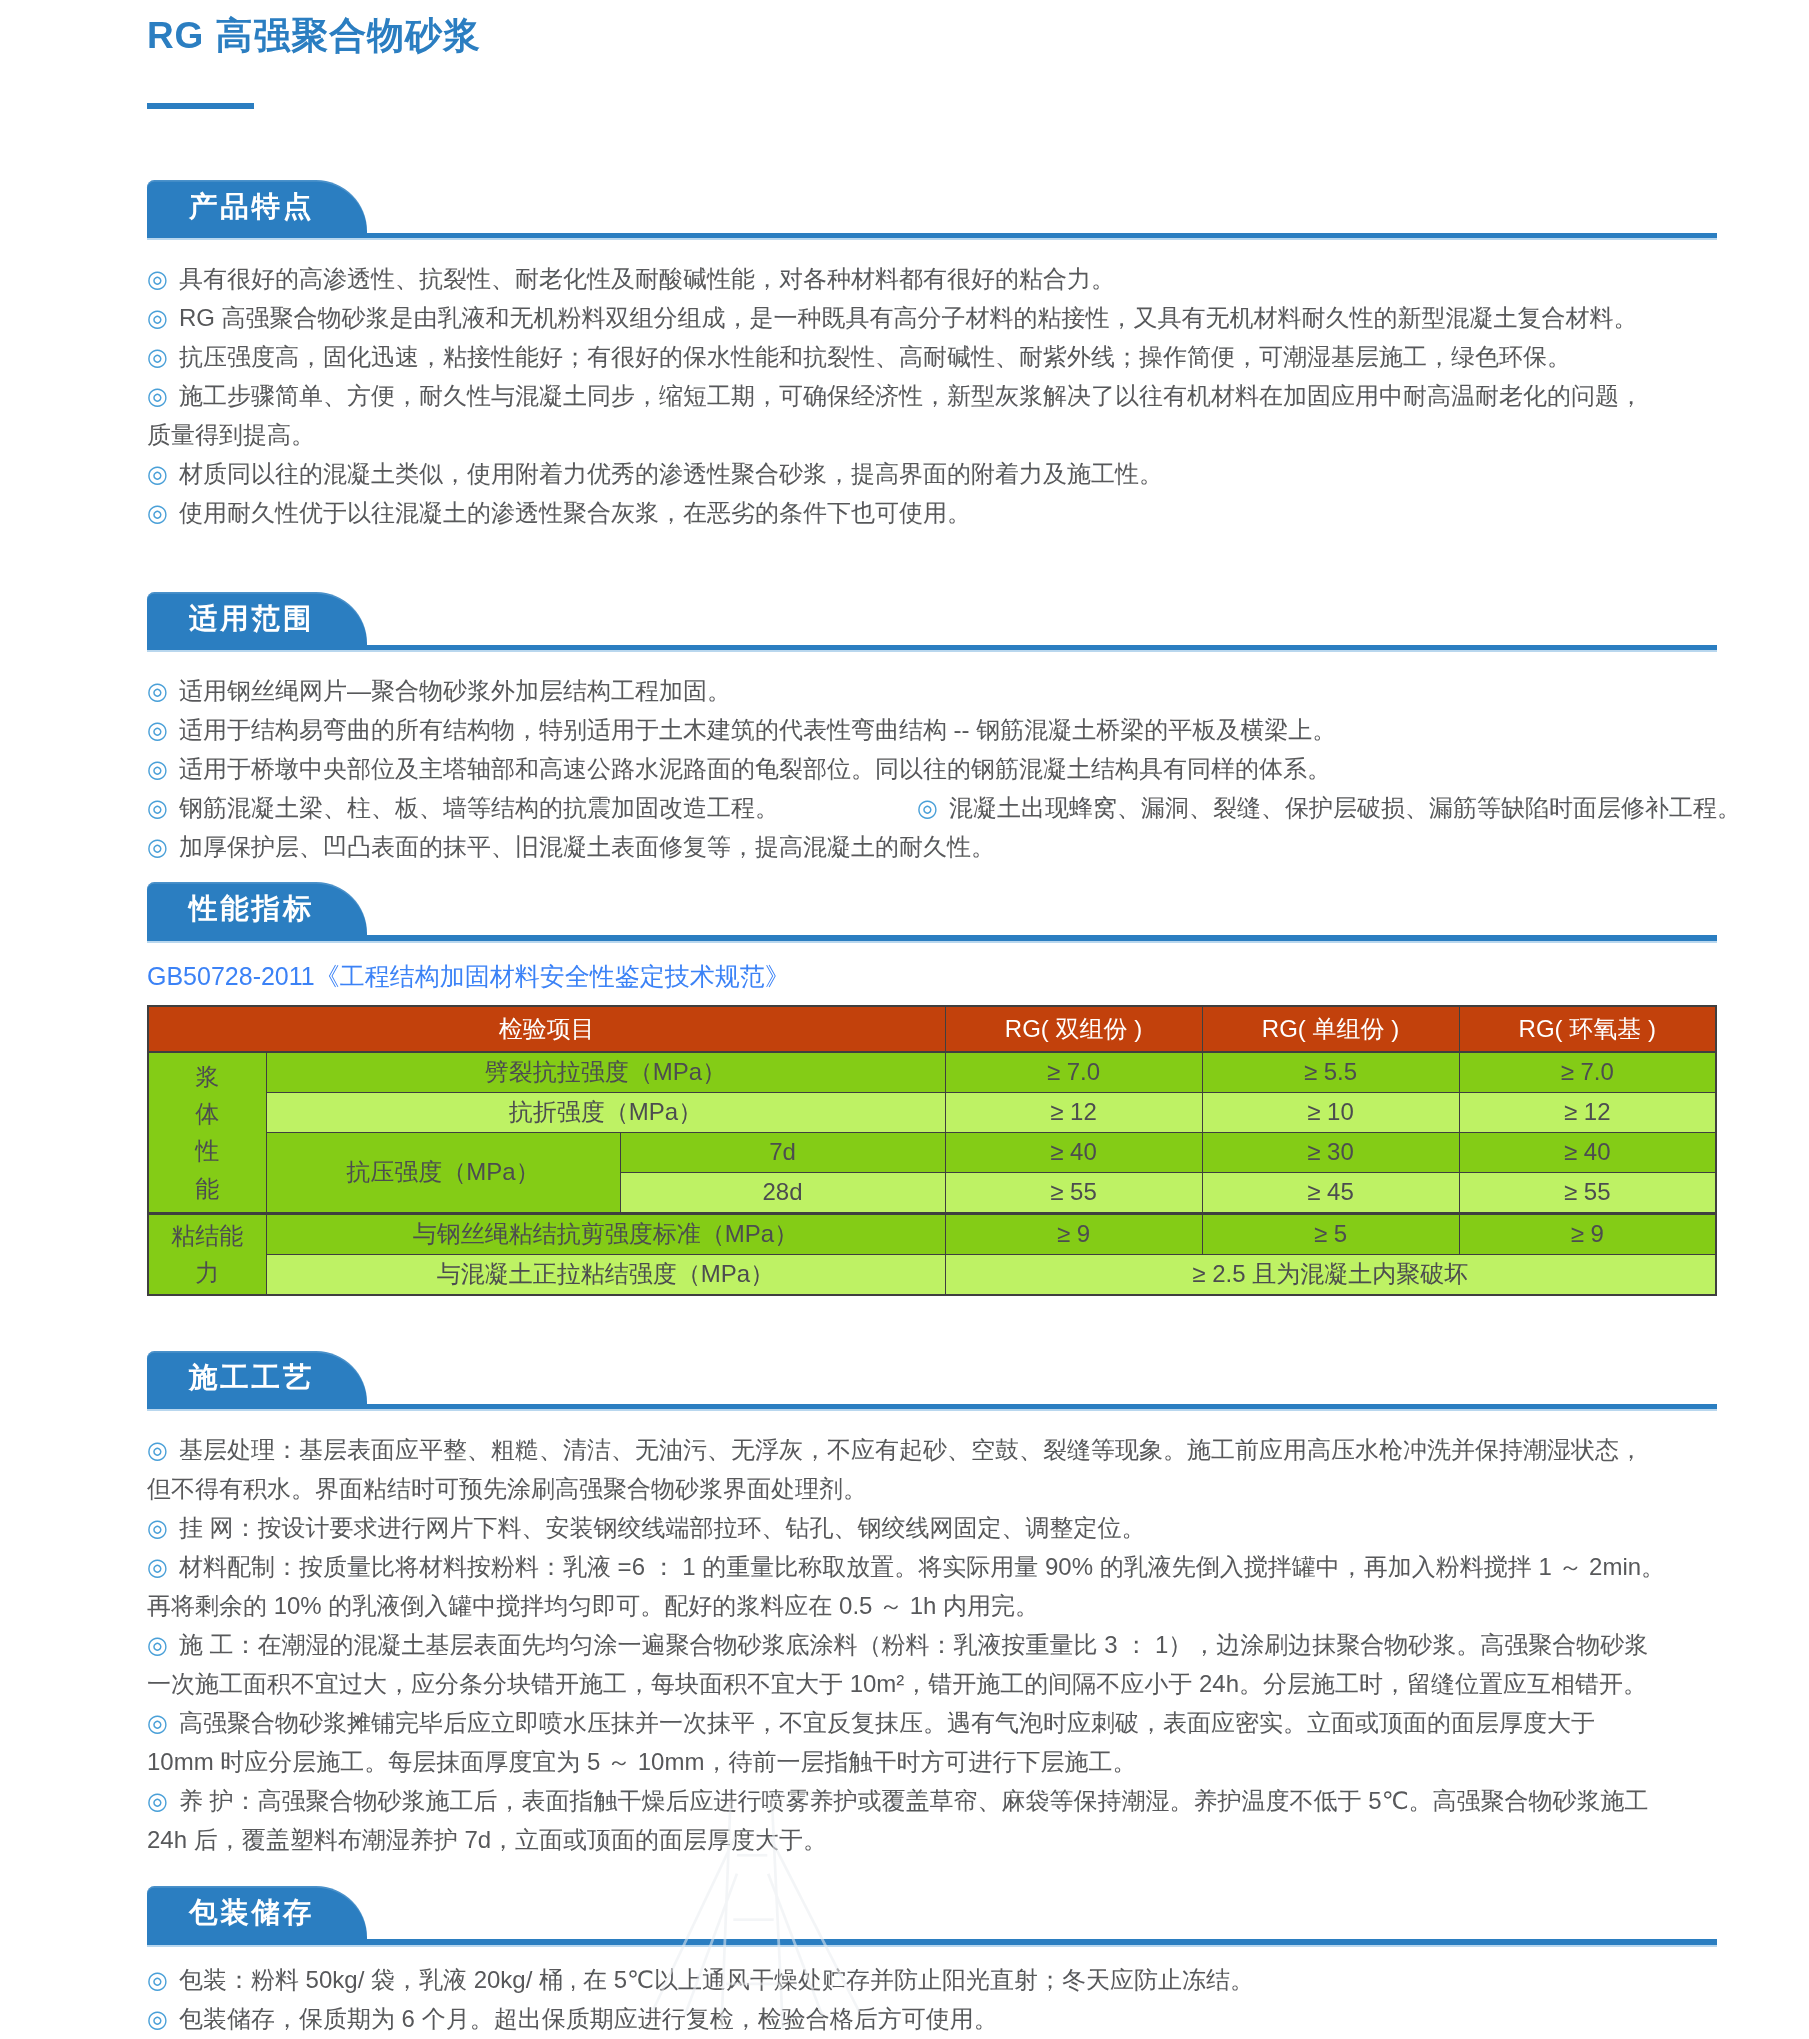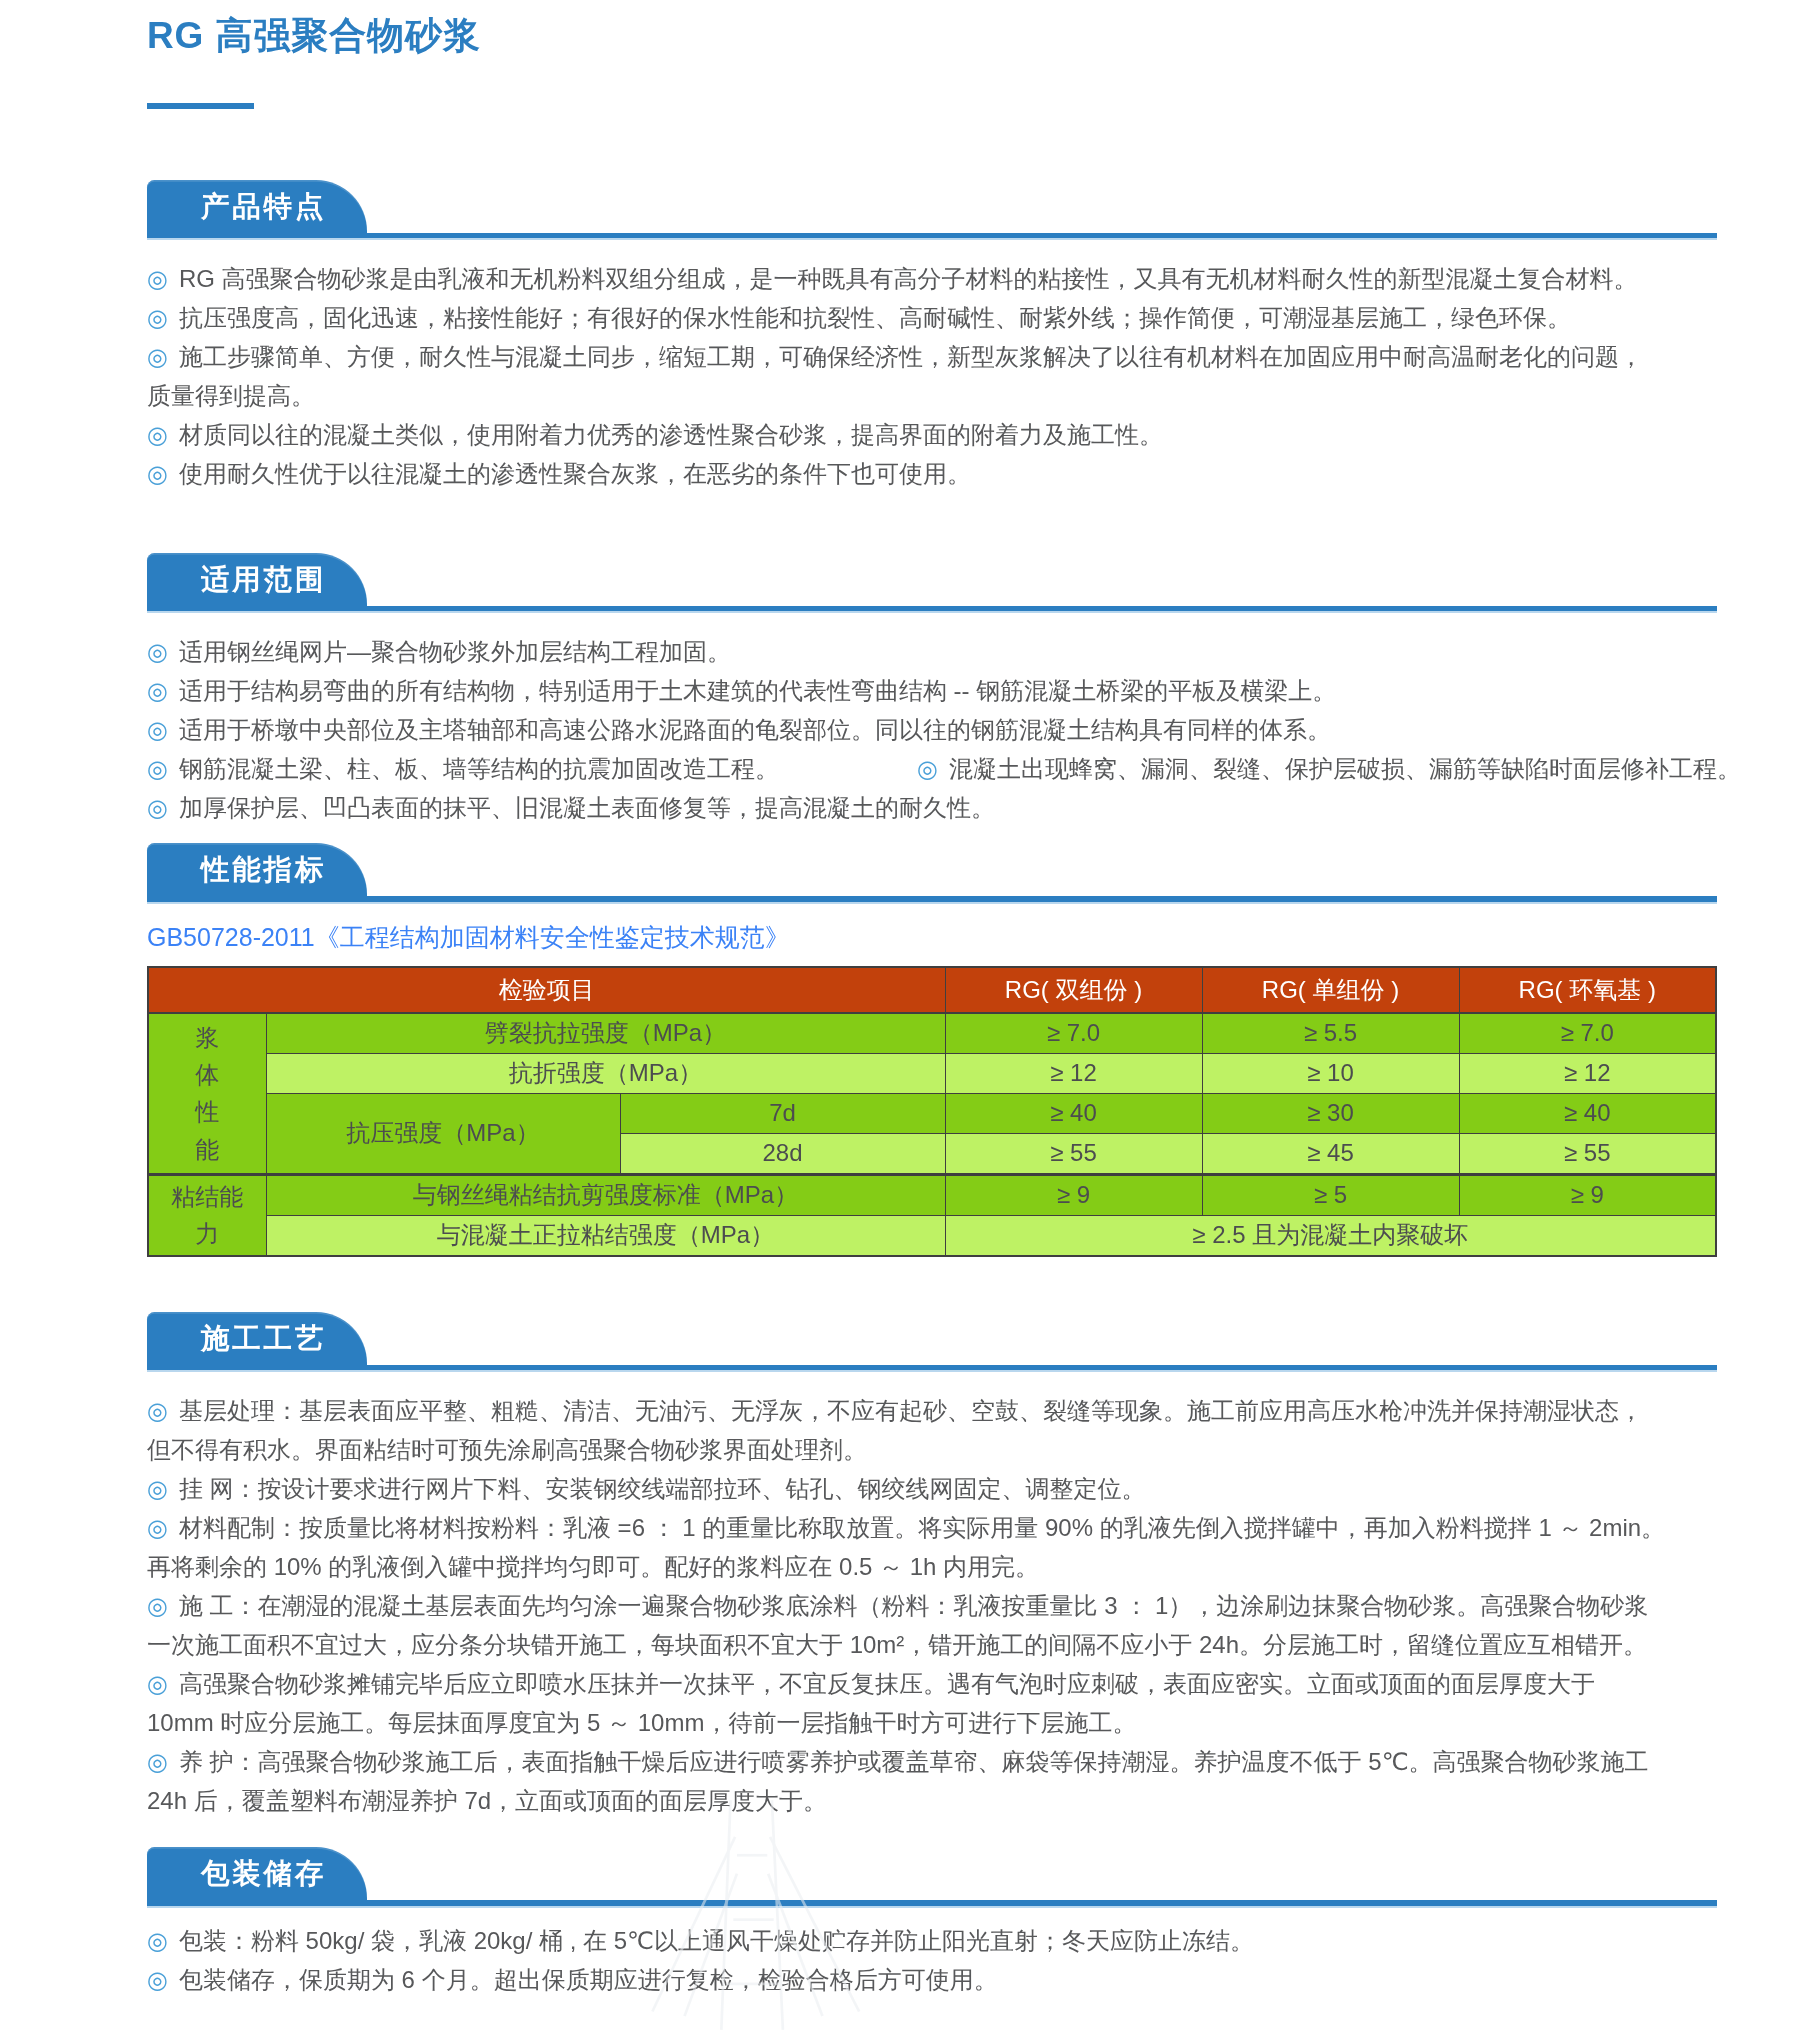--- a/index.html
+++ b/index.html
@@ -7,21 +7,21 @@
     width:1809px;height:2040px;overflow:hidden;background:#ffffff;
     color:#57585a;font-family:"Liberation Sans","DejaVu Sans",sans-serif;
   }
   .page{position:relative;box-sizing:border-box;width:1809px;height:1508px;padding:14.7px 92px 0 147px;}
   .title{margin:0;font-size:37px;line-height:1.15;color:#2b7ec1;font-weight:700;letter-spacing:0.9px;}
   .dash{width:107px;height:5.5px;background:#2b7ec1;margin-top:46px;}
   .sec-head{position:relative;}
   .tab{
     position:relative;z-index:1;width:220px;height:53px;box-sizing:border-box;
     background:#2b7ec1;border-radius:7.3px 51px 0 0;color:#ffffff;
-    font-size:28.5px;font-weight:700;line-height:53px;padding-left:54px;letter-spacing:2.8px;
+    font-size:28.5px;font-weight:700;line-height:53px;padding-left:42px;letter-spacing:2.8px;
     box-shadow:inset 0 1.8px 0 rgba(255,255,255,.15);
     font-family:Liberation Serif, serif;
   }
   .rule{height:5.5px;background:#2b7ec1;border-bottom:2.8px solid #b9d7ee;}
   .sec-body{margin-top:18.4px;}
   .line{margin:0;height:39px;line-height:39px;font-size:24px;white-space:nowrap;}
   .dot{color:#4aa0d8;margin-right:11px;}
   .gap{margin-left:138px;}
   .caption{text-align:left;font-size:25px;line-height:31px;color:#3b82f6;margin-top:18.4px;}
   table.perf{
@@ -48,20 +48,21 @@
 <div class="page">
 
   <h1 class="title">RG 高强聚合物砂浆</h1>
   <div class="dash"></div>
 
   <div class="sec-head" style="margin-top:71px">
     <div class="tab">产品特点</div>
     <div class="rule"></div>
   </div>
   <div class="sec-body">
+    <p class="line"><span class="dot">◎</span><span>具有很好的高渗透性、抗裂性、耐老化性及耐酸碱性能，对各种材料都有很好的粘合力。</span></p>
     <p class="line"><span class="dot">◎</span><span>RG 高强聚合物砂浆是由乳液和无机粉料双组分组成，是一种既具有高分子材料的粘接性，又具有无机材料耐久性的新型混凝土复合材料。</span></p>
     <p class="line"><span class="dot">◎</span><span>抗压强度高，固化迅速，粘接性能好；有很好的保水性能和抗裂性、高耐碱性、耐紫外线；操作简便，可潮湿基层施工，绿色环保。</span></p>
     <p class="line"><span class="dot">◎</span><span>施工步骤简单、方便，耐久性与混凝土同步，缩短工期，可确保经济性，新型灰浆解决了以往有机材料在加固应用中耐高温耐老化的问题，</span></p>
     <p class="line"><span>质量得到提高。</span></p>
     <p class="line"><span class="dot">◎</span><span>材质同以往的混凝土类似，使用附着力优秀的渗透性聚合砂浆，提高界面的附着力及施工性。</span></p>
     <p class="line"><span class="dot">◎</span><span>使用耐久性优于以往混凝土的渗透性聚合灰浆，在恶劣的条件下也可使用。</span></p>
   </div>
 
   <div class="sec-head" style="margin-top:60px">
     <div class="tab">适用范围</div>

